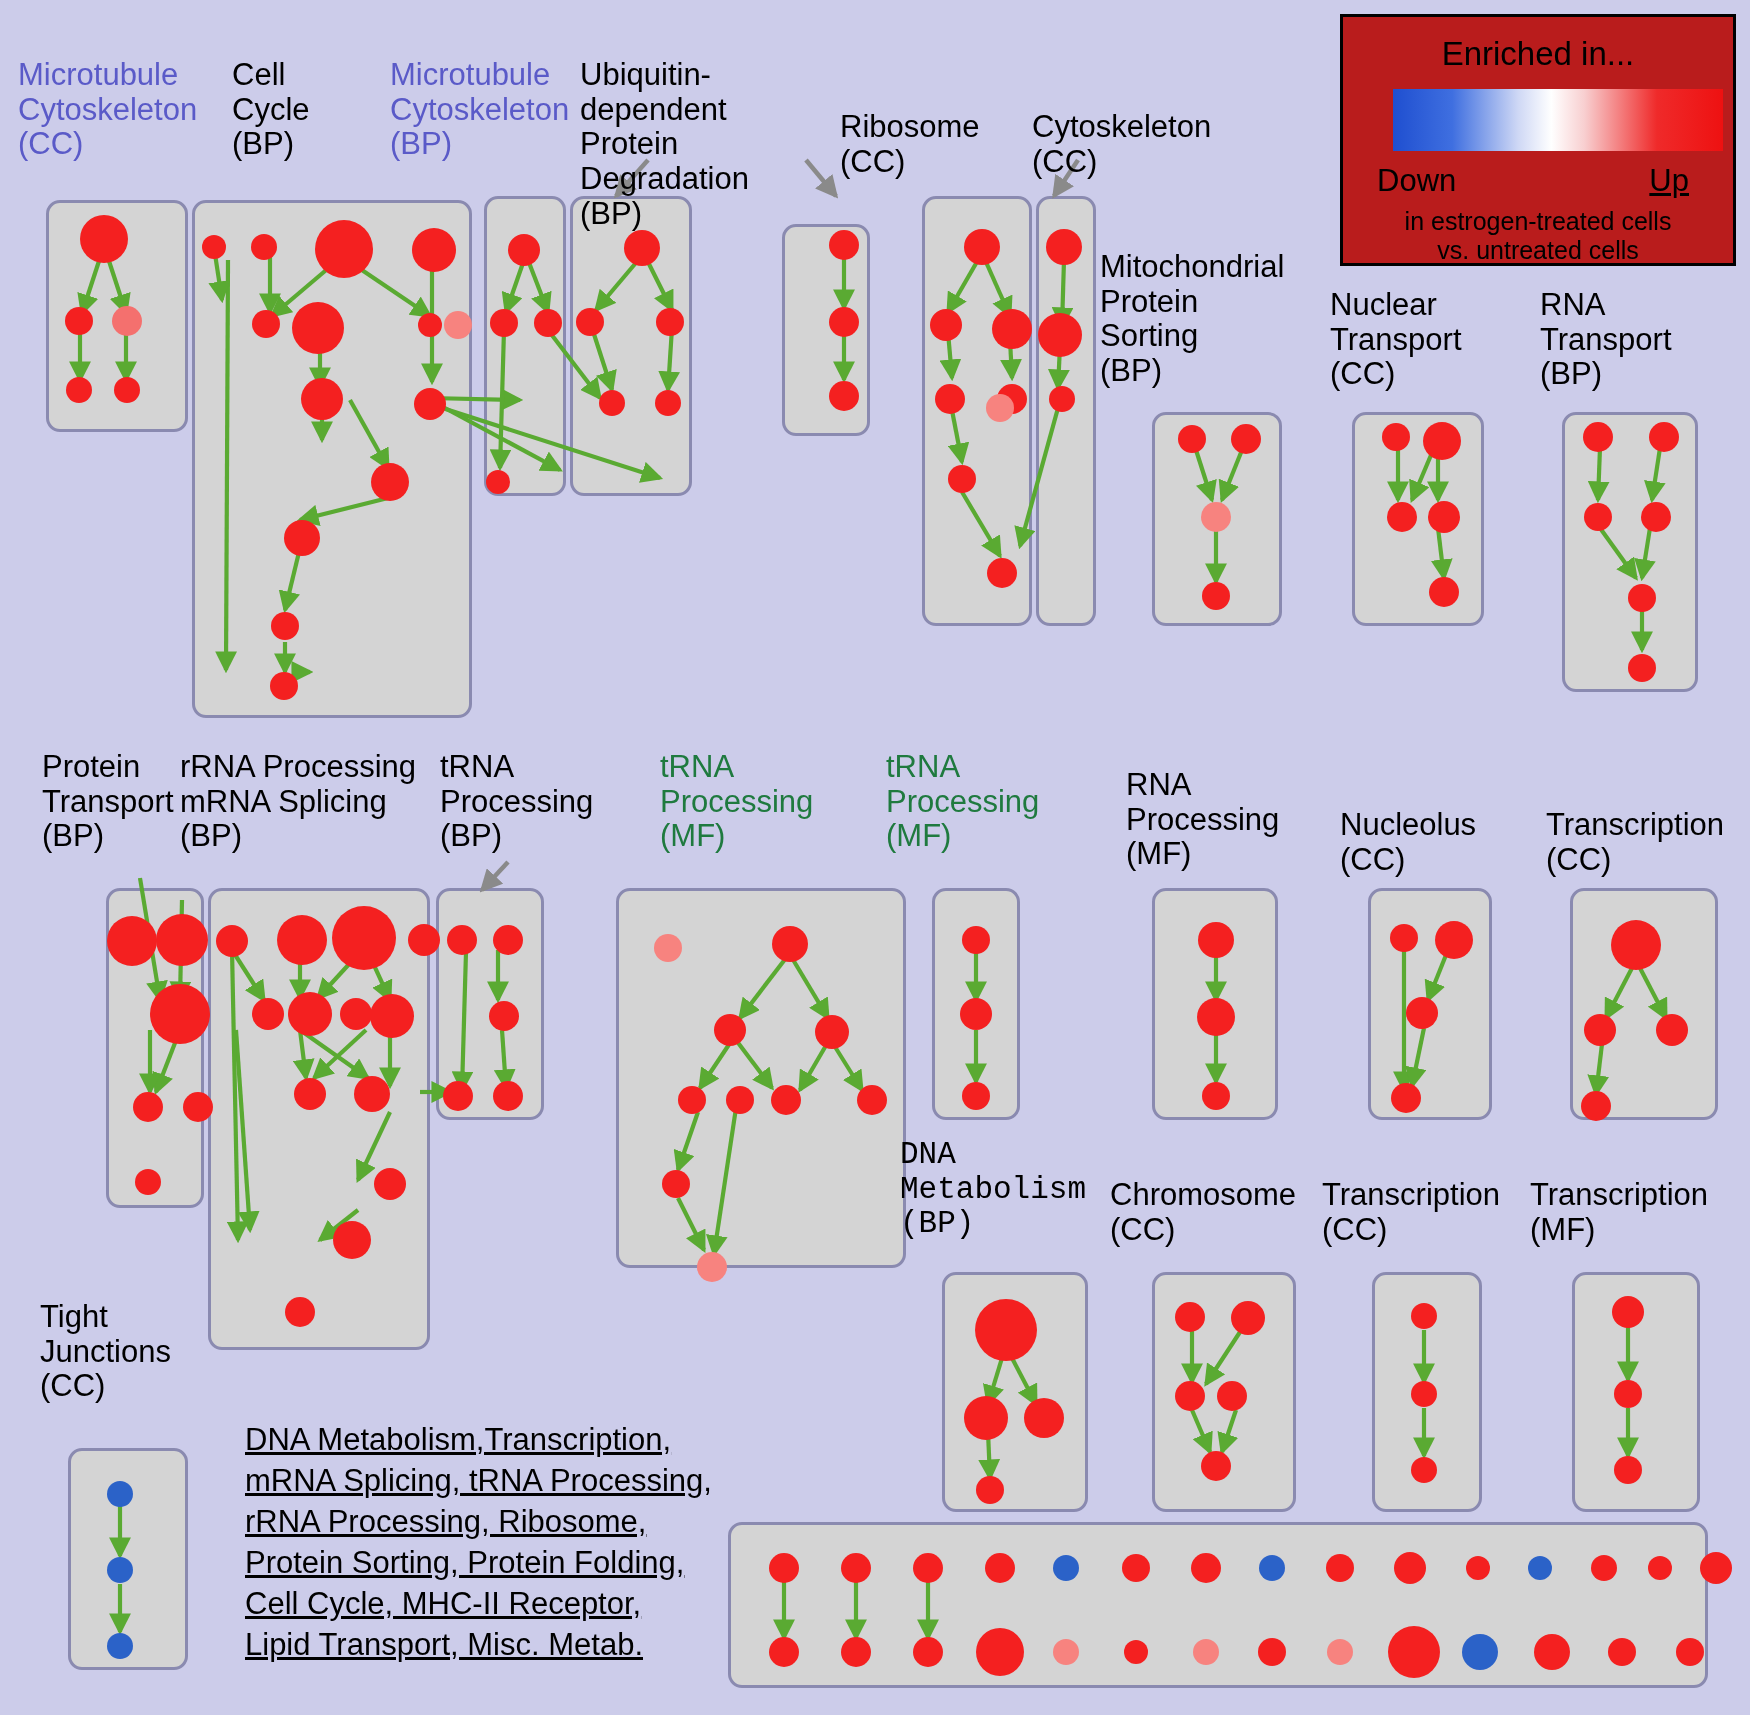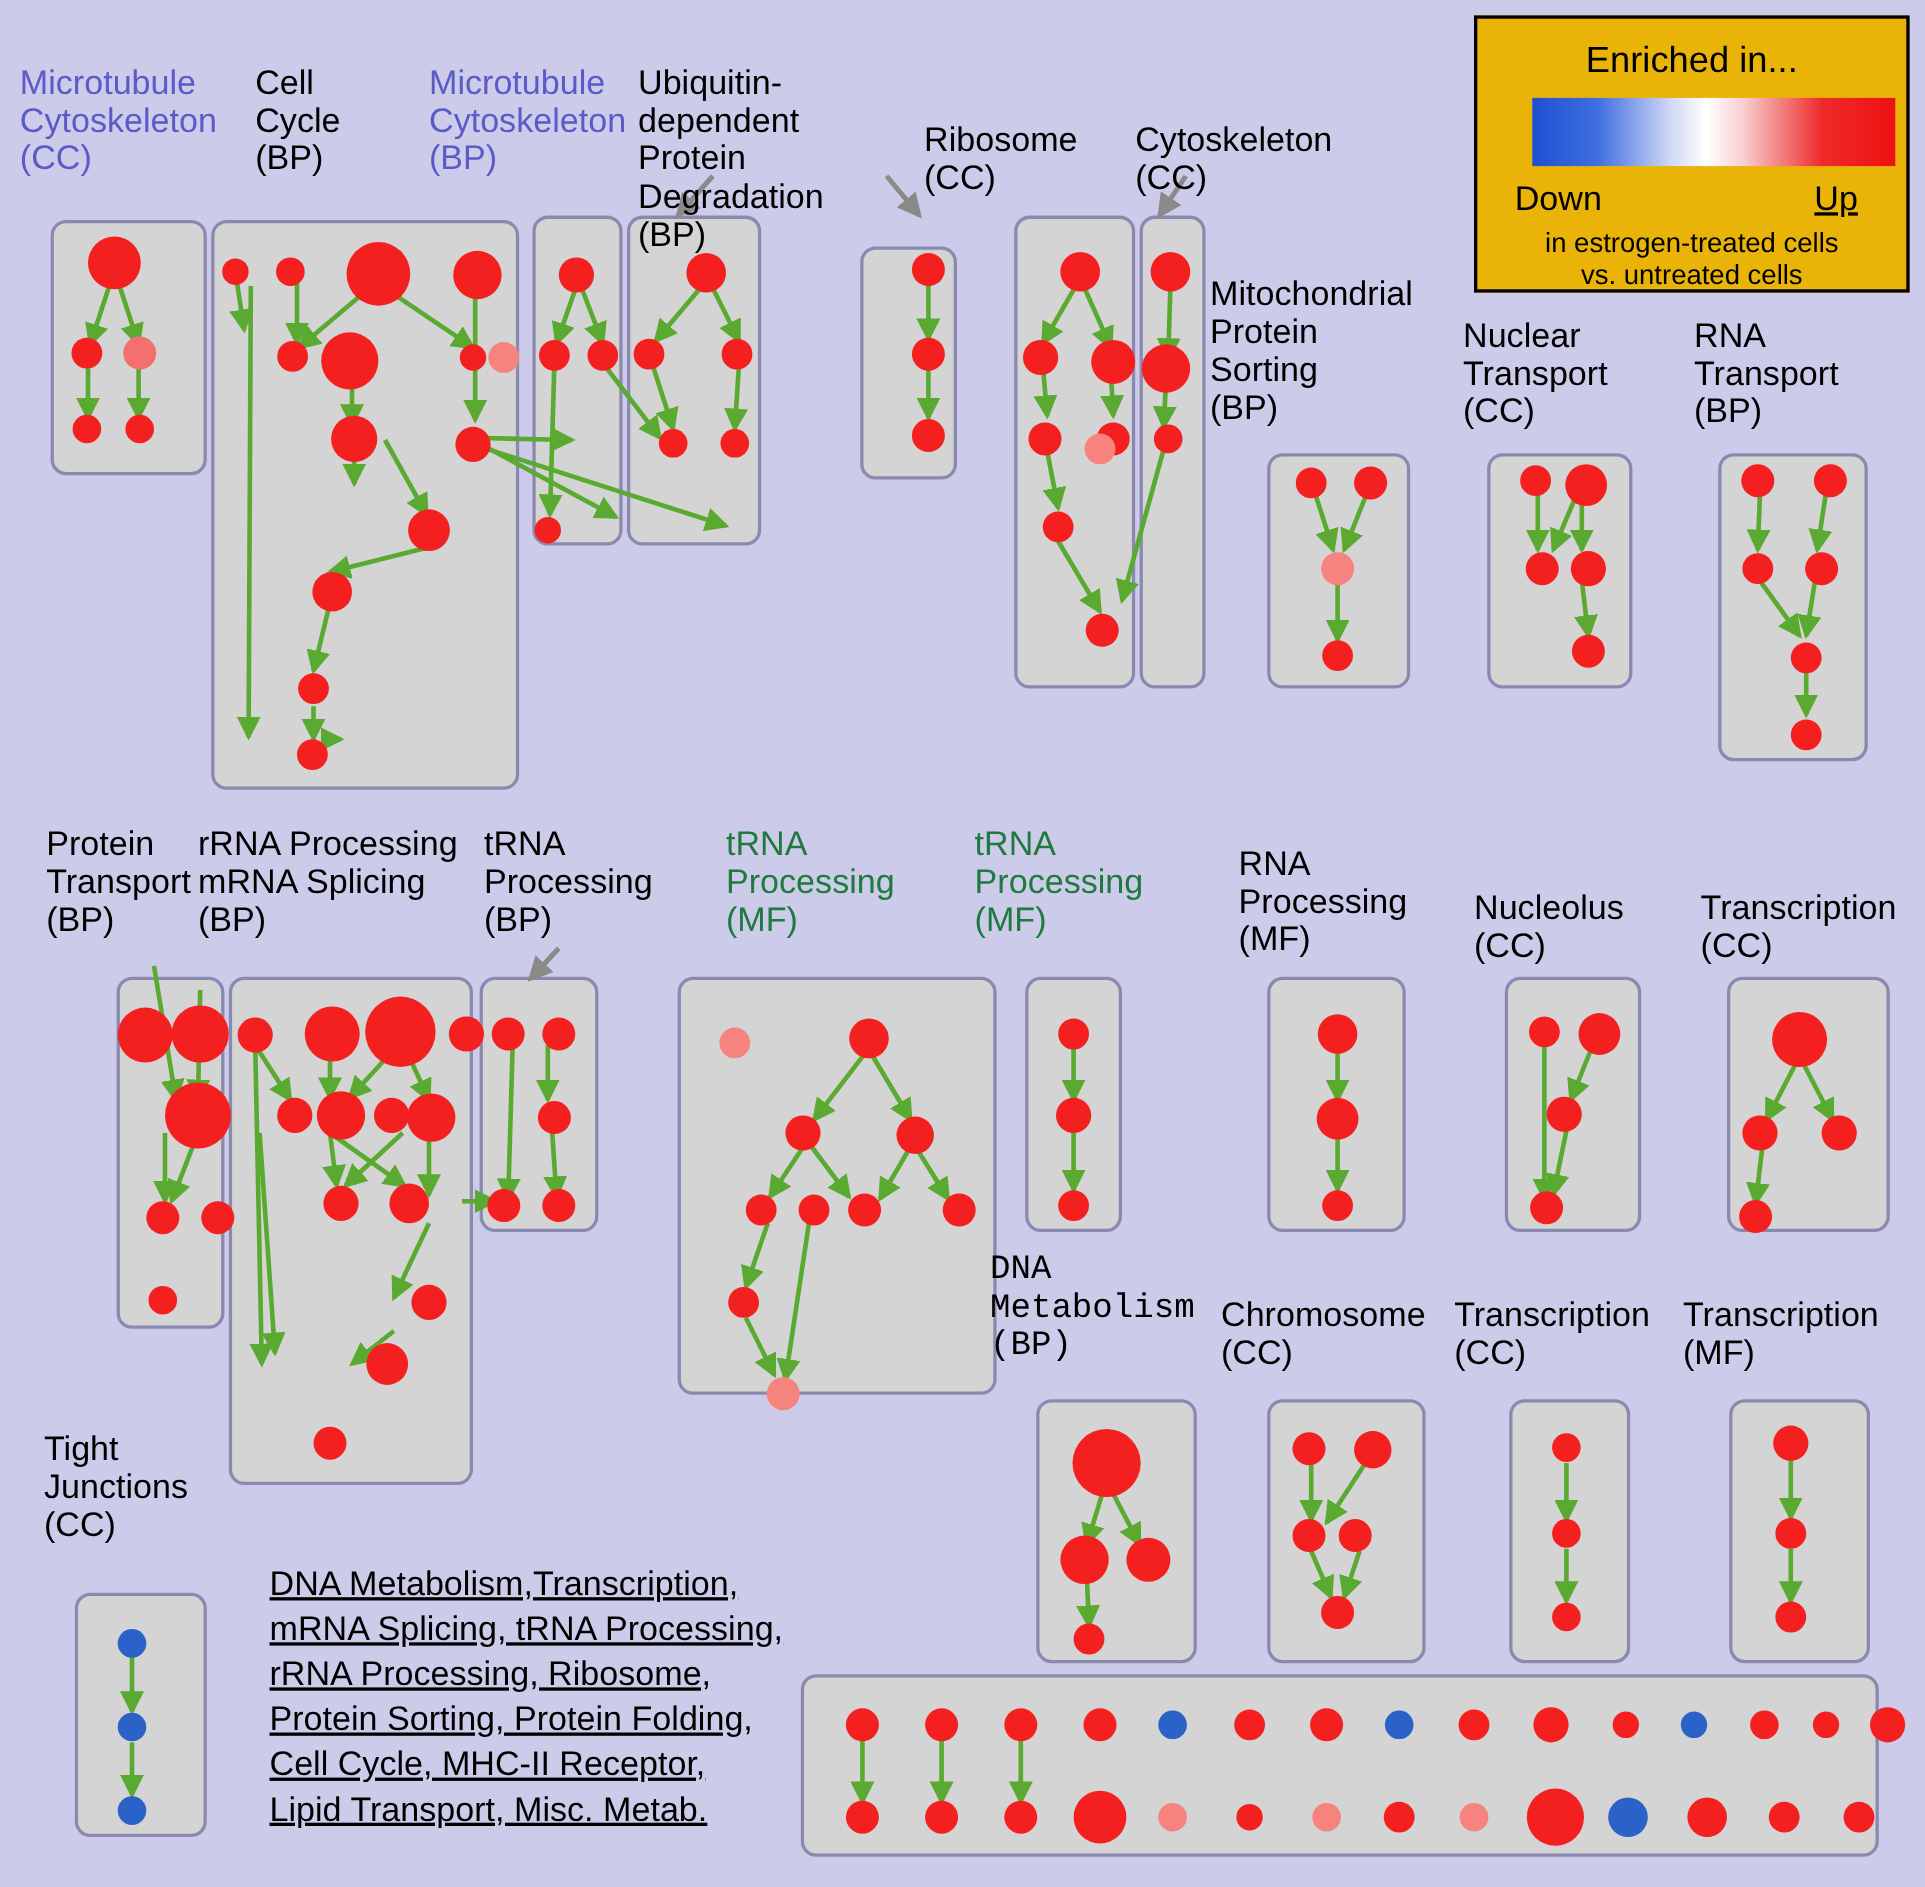--- a/index.html
+++ b/index.html
@@ -25,21 +25,21 @@
   .panel{
     position:absolute;
     background:#d4d4d4;
     border:3px solid #8a8ab0;
     border-radius:14px;
     box-sizing:border-box;
   }
   svg.net{position:absolute;left:0;top:0;width:1750px;height:1715px;pointer-events:none;}
   .legend{
     position:absolute;
-    background:#eab308;
+    background:#b91c1c;
     border:3px solid #000;
     box-sizing:border-box;
   }
   .legend-title{
     position:absolute;width:100%;text-align:center;top:18px;
     font-size:33px;color:#000;
   }
   .legend-bar{
     position:absolute;
     left:50px;top:72px;width:330px;height:62px;

